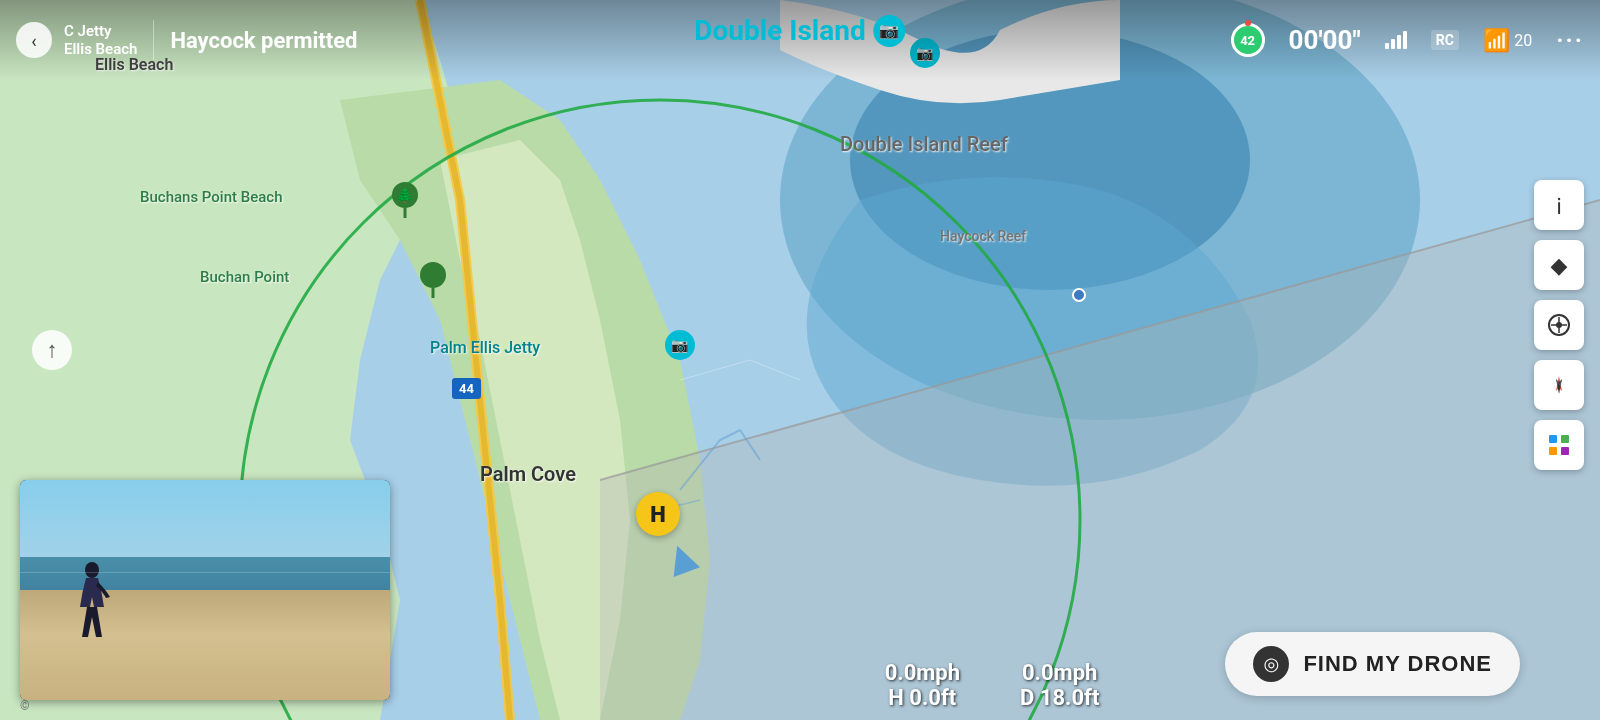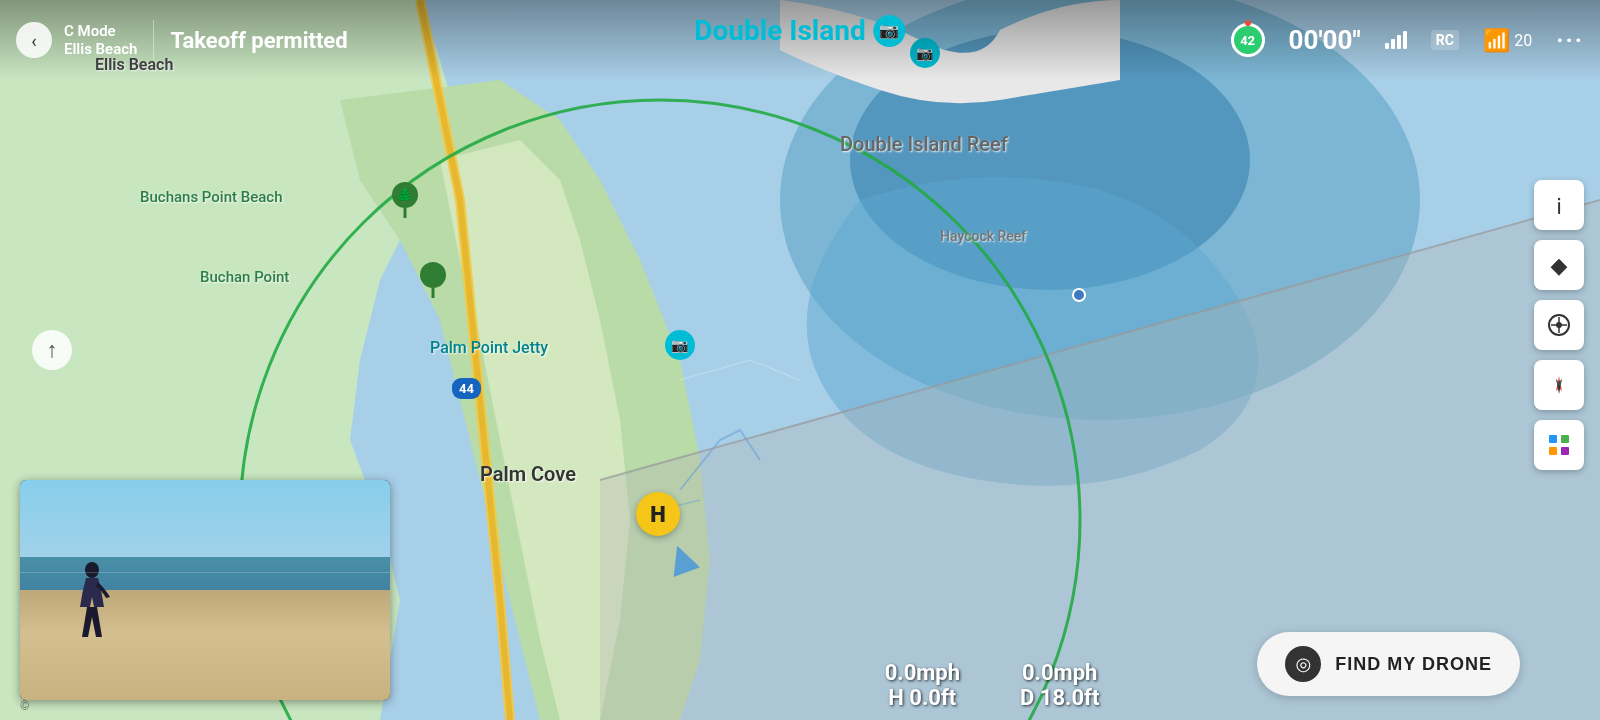--- a/index.html
+++ b/index.html
@@ -278,21 +278,21 @@
     .find-drone-icon {
       width: 36px; height: 36px;
       background: #333;
       border-radius: 50%;
       display: flex; align-items: center; justify-content: center;
       color: #fff;
       font-size: 18px;
     }
 
     .find-drone-text {
-      font-size: 18px;
+      font-size: 22px;
       font-weight: 800;
       color: #222;
       letter-spacing: 1px;
     }
 
     
     .map-label {
       position: absolute;
       font-size: 14px;
       font-weight: 500;
@@ -429,29 +429,29 @@
 
   <div class="map-label" style="top:268px; left:200px; font-size:15px;">Buchan Point</div>
 
   <div style="position:absolute; top:262px; left:418px; width:30px; height:36px; z-index:55;">
     <svg width="30" height="36" viewBox="0 0 30 36">
       <circle cx="15" cy="13" r="13" fill="#2e7d32"></circle>
       <path d="M15,36 L15,26" stroke="#2e7d32" stroke-width="3"></path>
     </svg>
   </div>
 
-  <div class="map-label" style="top:338px; left:430px; font-size:16px; color:#00838f;">Palm Point Jetty</div>
+  <div class="map-label" style="top:338px; left:430px; font-size:16px; color:#00838f;">Palm Ellis Jetty</div>
 
   <div class="camera-badge" style="top:330px; left:665px;">
     📷
   </div>
 
   <div class="map-label" style="top:462px; left:480px; font-size:20px; color:#333; font-weight:600;">Palm Cove</div>
 
-  <div class="road-badge" style="top:378px; left:452px;border-radius:9px;">
+  <div class="road-badge" style="top:378px; left:452px;">
     <span>44</span>
   </div>
 
   <div class="map-label" style="top:132px; left:840px; color:#666; font-size:20px; text-align:center;">Double Island Reef</div>
 
   <div class="map-label" style="top:228px; left:940px; color:#737373; font-size:14px;">Haycock Reef</div>
 
   <div class="nav-pin" style="top:288px; left:1072px;">
     <div class="nav-pin-circle"></div>
   </div>
@@ -468,27 +468,27 @@
   </div>
 
   <div class="compass-btn">
     ↑
   </div>
 
   <div class="top-bar">
     <div class="back-btn">‹</div>
 
     <div class="flight-mode">
-      <div>C Mode</div>
+      <div>C Jetty</div>
       <div>Ellis Beach</div>
     </div>
 
     <div class="divider-v"></div>
 
-    <div class="takeoff-status">Takeoff permitted</div>
+    <div class="takeoff-status">Haycock permitted</div>
 
     <div class="status-bar">
 
       <div class="battery-indicator">
         <span>42</span>
       </div>
 
       <div class="timer">00'00"</div>
 
       <div class="signal-icon">

